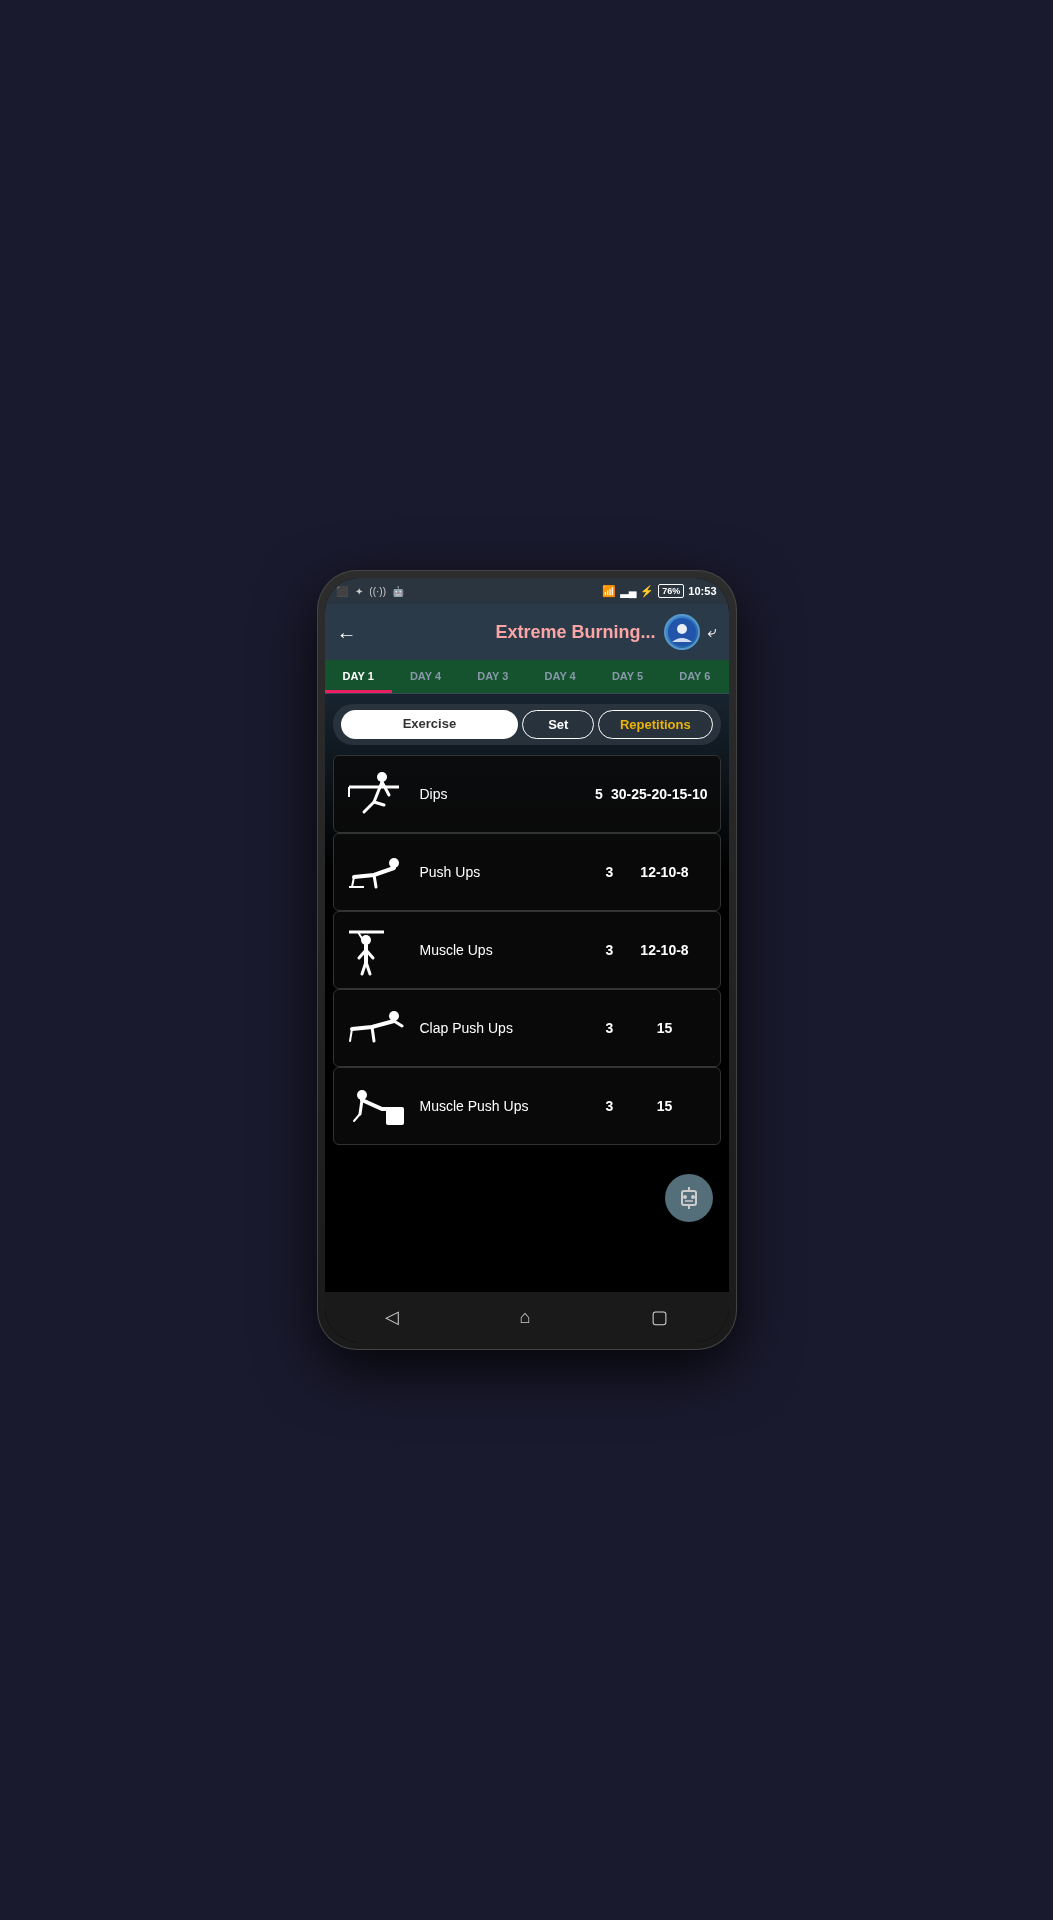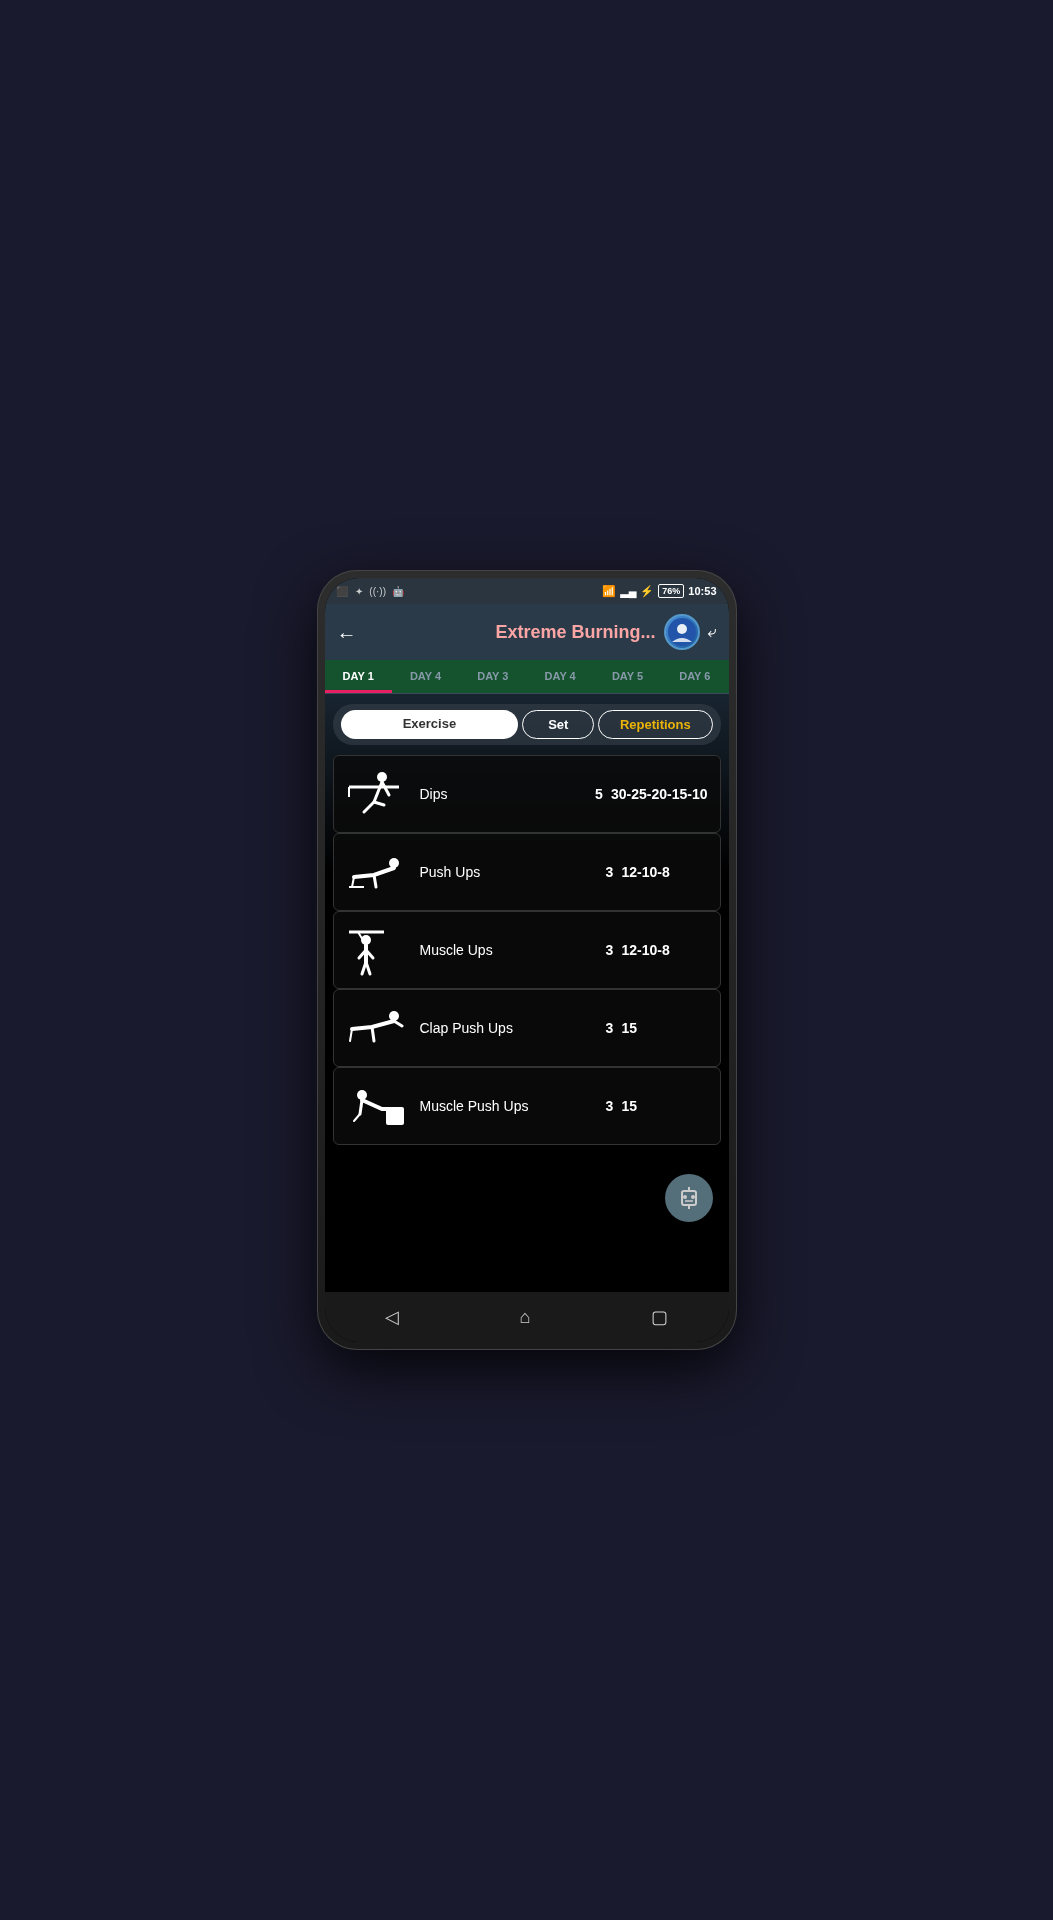--- a/index.html
+++ b/index.html
@@ -239,21 +239,21 @@
       font-weight: bold;
       min-width: 24px;
       text-align: center;
     }
 
     .exercise-reps {
       color: #fff;
       font-size: 14px;
       font-weight: bold;
       min-width: 90px;
-      text-align: left;
+      text-align: center;
       padding-right: 4px;
     }
 
     
     .bottom-nav {
       background: #1a1a1a;
       display: flex;
       justify-content: space-around;
       align-items: center;
       padding: 10px 0;

